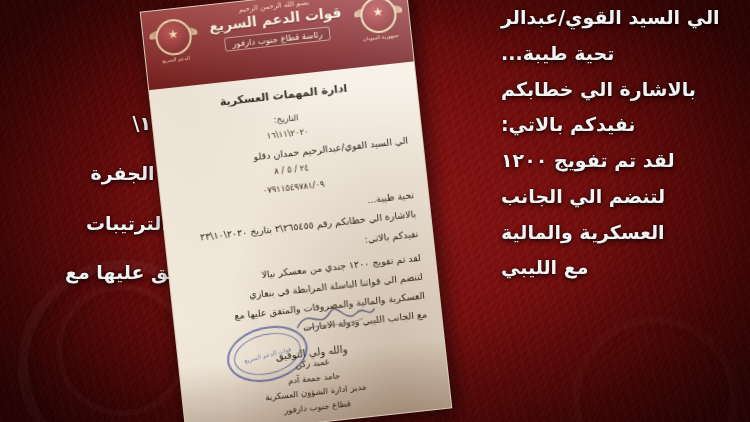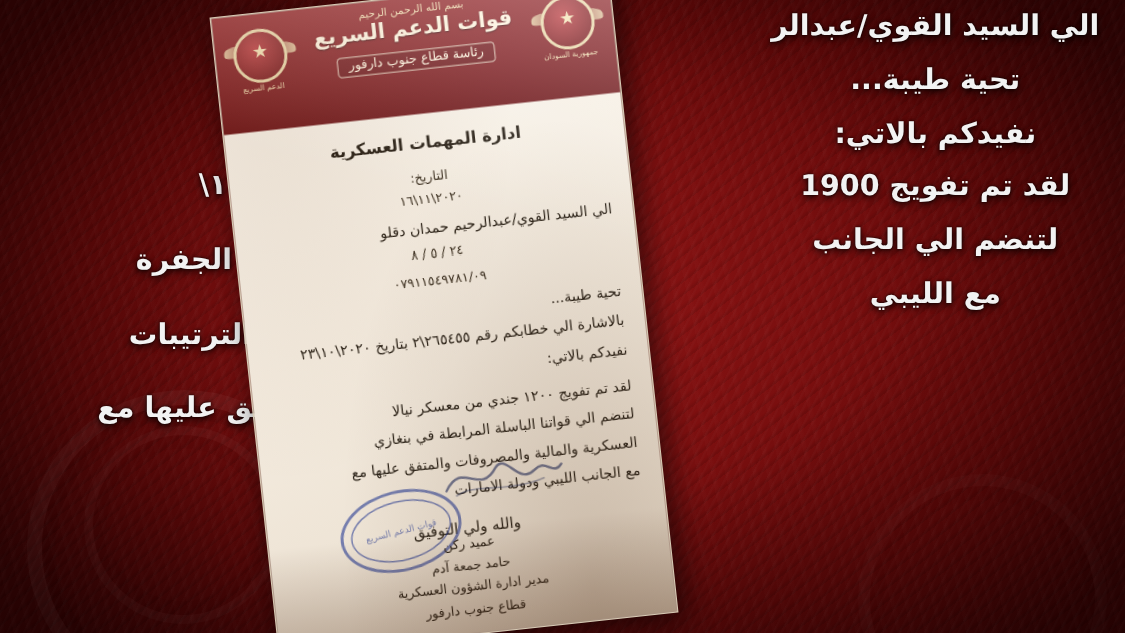--- a/index.html
+++ b/index.html
@@ -46,21 +46,21 @@
   }
   .ghost.g1 { width: 190px; height: 190px; left: 18px; bottom: -48px; }
   .ghost.g2 { width: 120px; height: 120px; left: 56px; bottom: 6px; border-width: 6px; opacity: .7;}
   .ghost.g3 { width: 150px; height: 150px; right: 12px; bottom: -60px; border-width: 8px; opacity:.5;}
 
   
   .overlay-text {
     position: absolute;
     color: #f2f2f2;
     direction: rtl;
-    text-align: center;
+    text-align: left;
     font-family: "DejaVu Sans", sans-serif;
     font-weight: 700;
     text-shadow: 0 2px 5px rgba(0,0,0,.75), 0 0 2px rgba(0,0,0,.9);
     white-space: nowrap;
     line-height: 1.25;
   }
   .col-right {
     right: 4px;
     top: 6px;
     width: 245px;
@@ -295,23 +295,25 @@
   <div class="bg-base"></div>
   <div class="bg-grain"></div>
   <div class="ghost g1"></div>
   <div class="ghost g2"></div>
   <div class="ghost g3"></div>
   <div class="bg-vignette"></div>
 
   <div class="overlay-text col-right">
     <div class="line">الي السيد القوي/عبدالر</div>
     <div class="line">تحية طيبة...</div>
+    <div class="line">بالاشارة الي خطابكم</div>
     <div class="line">نفيدكم بالاتي:</div>
-    <div class="line">لقد تم تفويج 1900</div>
+    <div class="line">لقد تم تفويج ١٢٠٠</div>
     <div class="line">لتنضم الي الجانب</div>
+    <div class="line">العسكرية والمالية</div>
     <div class="line">مع الليبي</div>
   </div>
 
   <div class="overlay-text col-left">
     <div class="line">٢٠٢٠\١٠\</div>
     <div class="line">قاعدة الجفرة</div>
     <div class="line">وفق الترتيبات</div>
     <div class="line">المتفق عليها مع</div>
   </div>
 

